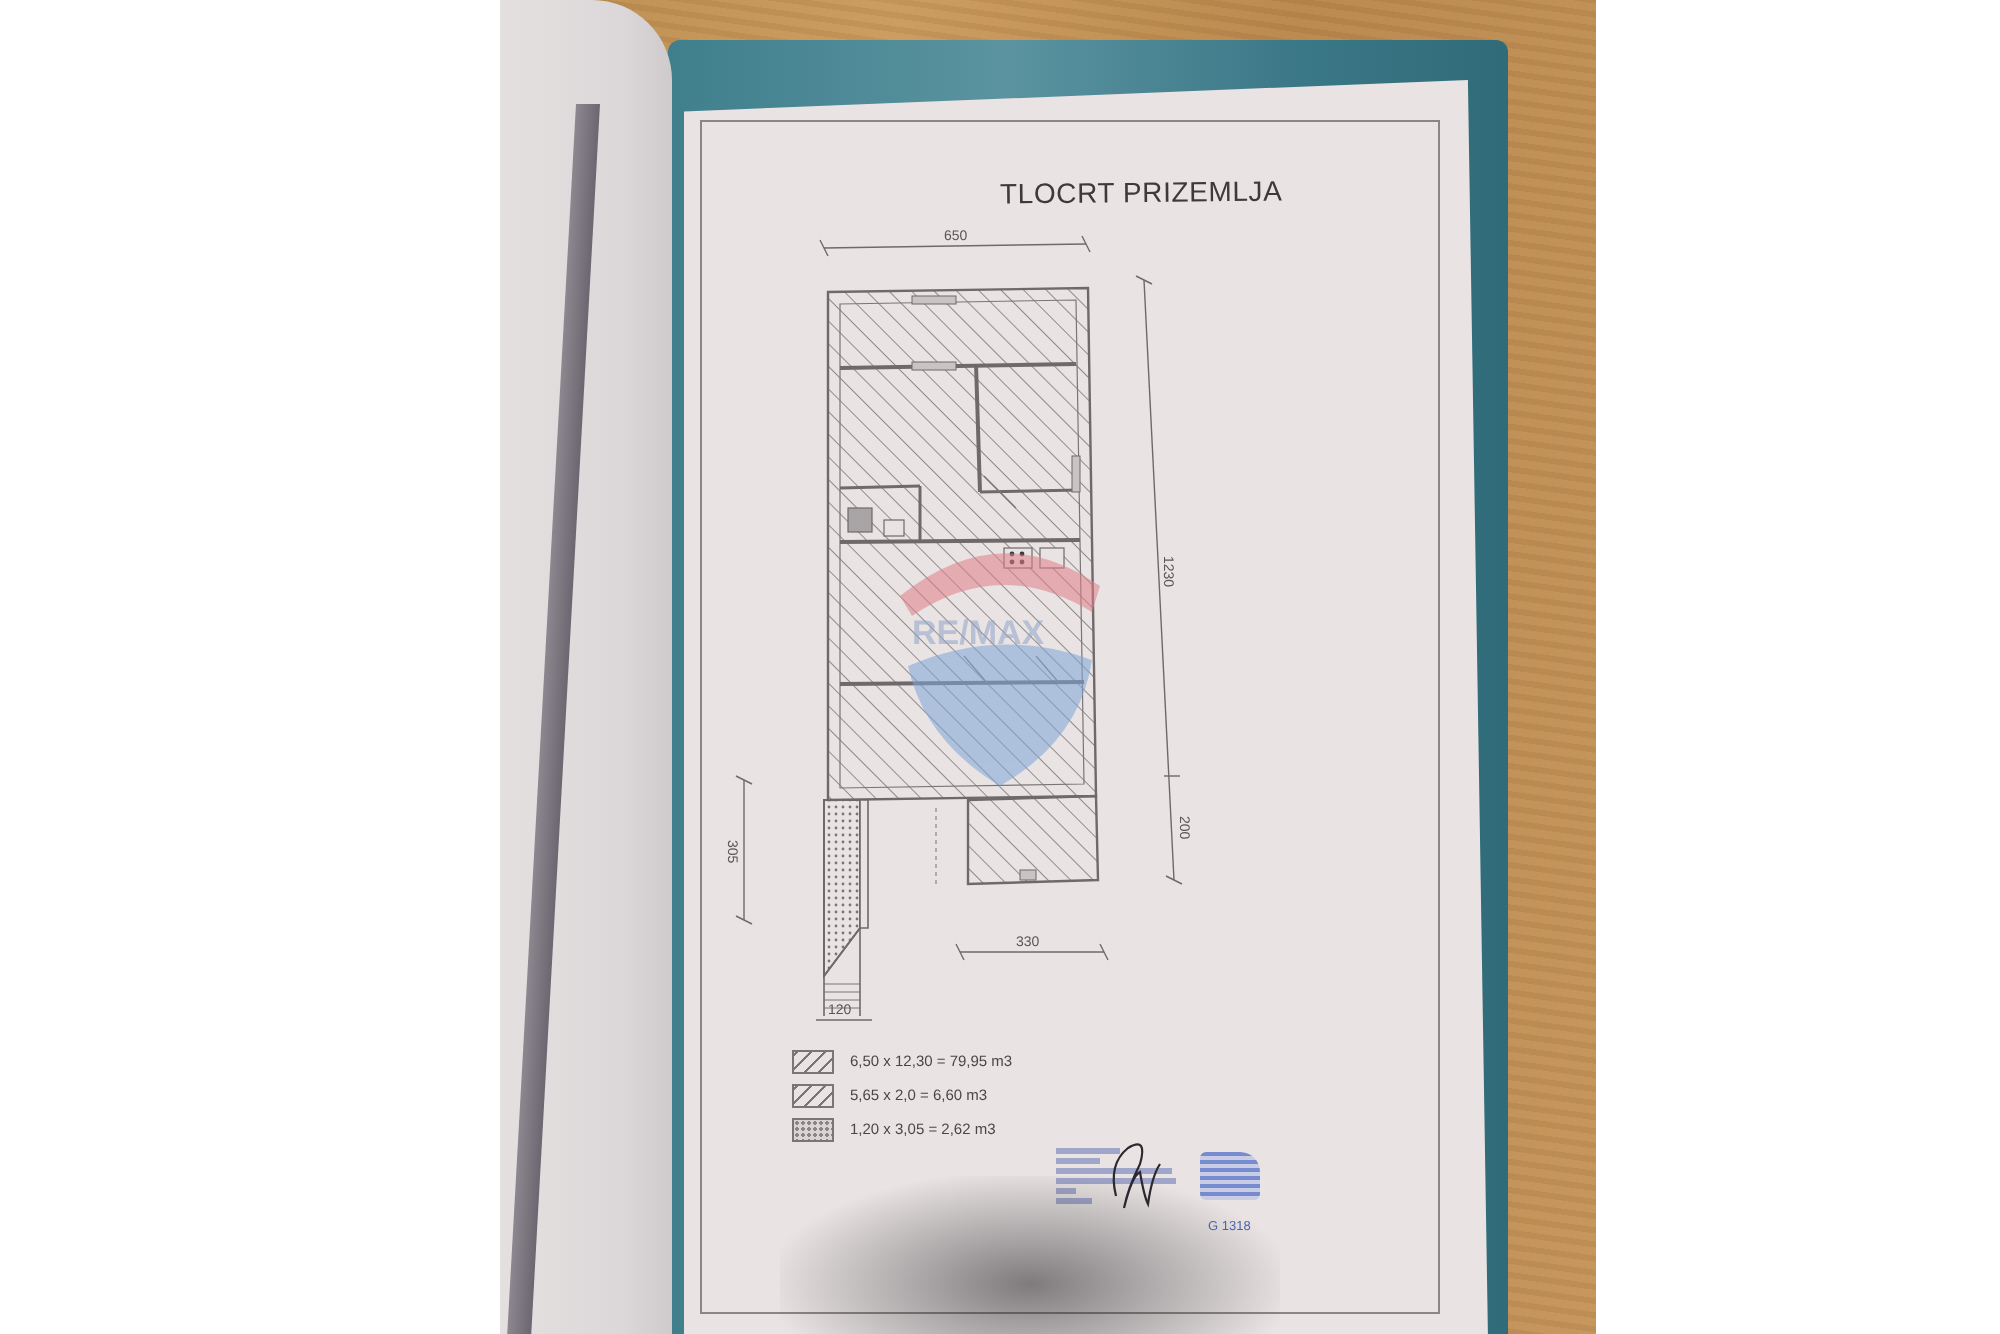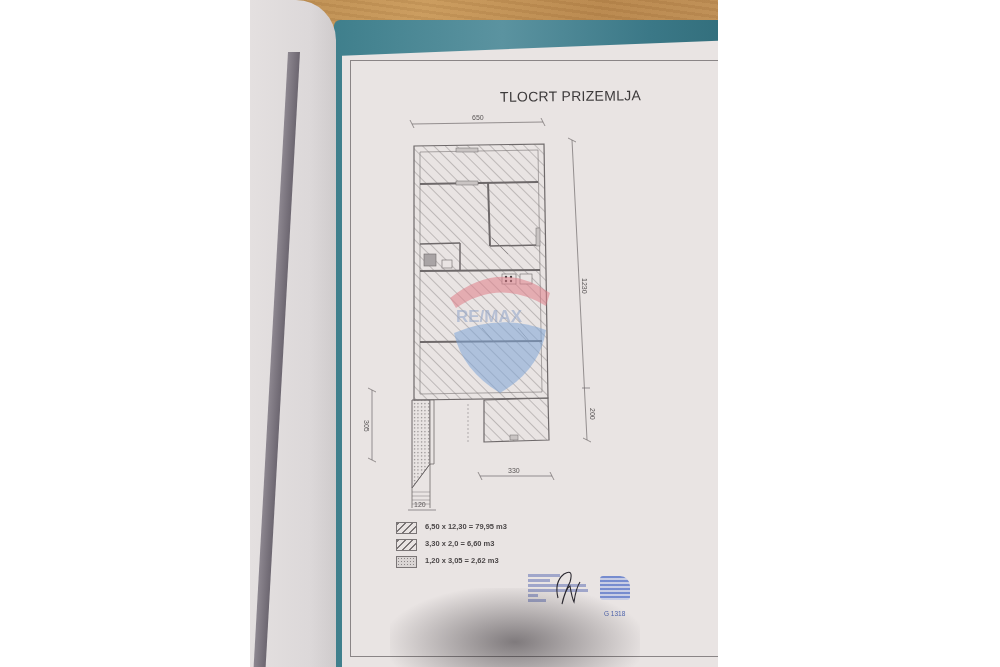--- a/index.html
+++ b/index.html
@@ -1,29 +1,29 @@
 <!DOCTYPE html>
 <html><head>
 <meta charset="utf-8">
 <style>
   html, body { margin: 0; padding: 0; }
   body { width: 1000px; height: 667px; position: relative; overflow: hidden; background: #ffffff; font-family: "Liberation Sans", sans-serif; }
-  .photo { position: absolute; left: 250px; top: 0; width: 468px; height: 667px; overflow: hidden; background: linear-gradient(100deg, #b98a4e 0%, #c99a5c 30%, #b7864c 60%, #c3935a 100%); }
+  .photo { position: absolute; left: 250px; top: 0; width: 548px; height: 667px; overflow: hidden; background: linear-gradient(100deg, #b98a4e 0%, #c99a5c 30%, #b7864c 60%, #c3935a 100%); }
   .wood-grain { position: absolute; inset: 0; background: repeating-linear-gradient(8deg, rgba(120,80,40,0.08) 0 3px, rgba(255,220,170,0.05) 3px 7px); }
   .folder { position: absolute; left: 84px; top: 20px; width: 420px; height: 660px; background: linear-gradient(90deg, #3f7f8c 0%, #5b93a0 40%, #3b7887 75%, #2f6b78 100%); border-radius: 6px 6px 0 0; }
   .left-page { position: absolute; left: 0; top: 0; width: 86px; height: 667px; background: linear-gradient(90deg, #e4e0e0 0%, #dcd8d9 70%, #cfcbcc 100%); border-radius: 0 40px 0 0; }
   .spine-shadow { position: absolute; left: 38px; top: 52px; width: 12px; height: 620px; background: linear-gradient(90deg, #8d8790, #6c6670); transform: skewX(-3.2deg); transform-origin: top left; }
   .page { position: absolute; left: 92px; top: 40px; width: 402px; height: 630px; background: #e9e4e3; clip-path: polygon(0 2.5%, 97.5% 0, 100% 100%, 0 100%); }
   .page-border { position: absolute; left: 100px; top: 60px; width: 368px; height: 595px; border: 1px solid #8a8586; clip-path: none; }
   .doc-shadow { position: absolute; left: 140px; top: 588px; width: 250px; height: 90px; background: radial-gradient(ellipse at 50% 60%, rgba(40,35,40,0.55), rgba(40,35,40,0.0) 75%); }
   .title { position: absolute; left: 250px; top: 88px; font-size: 14px; color: #3d3a3b; letter-spacing: 0.3px; transform: rotate(-0.6deg); }
   .plan { position: absolute; left: 100px; top: 108px; }
   .dim-label { font-size: 7px; fill: #5a5657; font-family: "Liberation Sans", sans-serif; }
   .legend { position: absolute; left: 146px; top: 522px; }
-  .legend-row { display: flex; align-items: flex-start; height: 17px; font-weight: bold; }
+  .legend-row { display: flex; align-items: center; height: 17px; }
   .swatch { width: 19px; height: 10px; border: 1px solid #7a7576; margin-right: 8px; }
   .sw-hatch { background: repeating-linear-gradient(-45deg, transparent 0 4px, #7a7576 4px 5px); }
   .sw-dots { background-color: #dad5d4; background-image: radial-gradient(#8a8586 0.8px, transparent 1px); background-size: 3px 3px; }
   .legend-text { font-size: 7.5px; color: #4a4647; }
   .stamp { position: absolute; left: 278px; top: 572px; width: 110px; height: 50px; }
   .stamp-lines { position: absolute; left: 0; top: 0; width: 62px; }
   .stamp-line { height: 3px; margin: 2px 0; background: rgba(70,90,170,0.45); }
   .stamp-logo { position: absolute; left: 72px; top: 4px; width: 30px; height: 24px; background: repeating-linear-gradient(180deg, rgba(80,110,200,0.75) 0 2px, rgba(150,170,230,0.4) 2px 4px); border-radius: 3px 10px 3px 3px; }
   .stamp-code { position: absolute; left: 76px; top: 38px; font-size: 6.5px; color: #5066b0; }
   .signature { position: absolute; left: 302px; top: 568px; }
@@ -143,21 +143,21 @@
     </g>
   </svg>
 
   <div class="legend">
     <div class="legend-row">
       <span class="swatch sw-hatch"></span>
       <span class="legend-text">6,50 x 12,30 = 79,95 m3</span>
     </div>
     <div class="legend-row">
       <span class="swatch sw-hatch"></span>
-      <span class="legend-text">3,30 x 2,0 = 6,60 m3</span>
+      <span class="legend-text">5,65 x 2,0 = 6,60 m3</span>
     </div>
     <div class="legend-row">
       <span class="swatch sw-dots"></span>
       <span class="legend-text">1,20 x 3,05 = 2,62 m3</span>
     </div>
   </div>
 
   <div class="stamp">
     <div class="stamp-lines">
       <div class="stamp-line" style="width:32px"></div>

